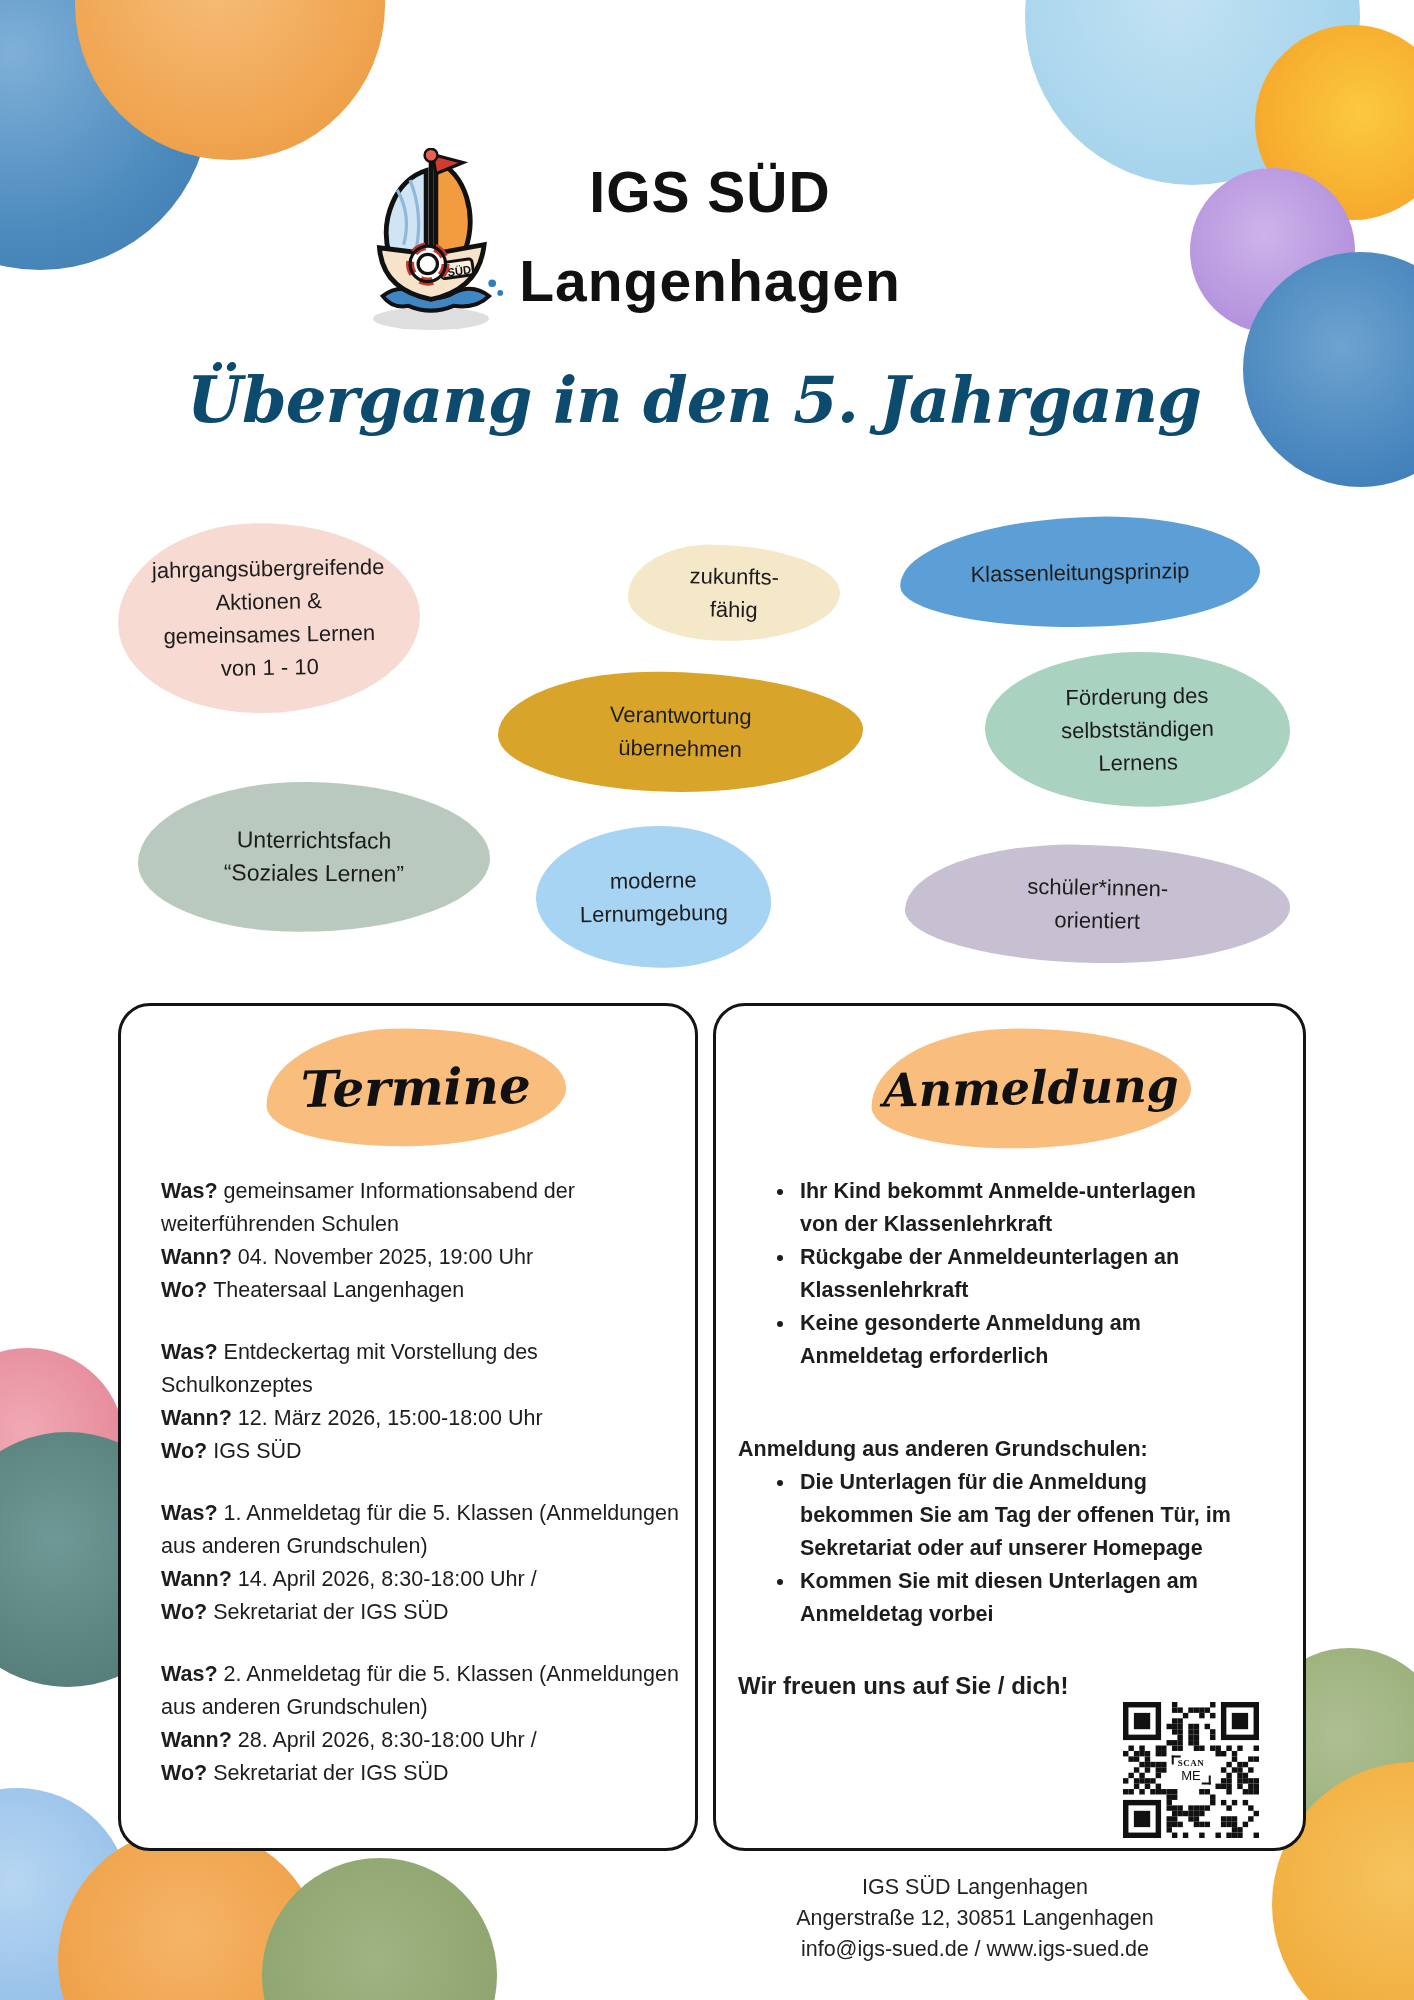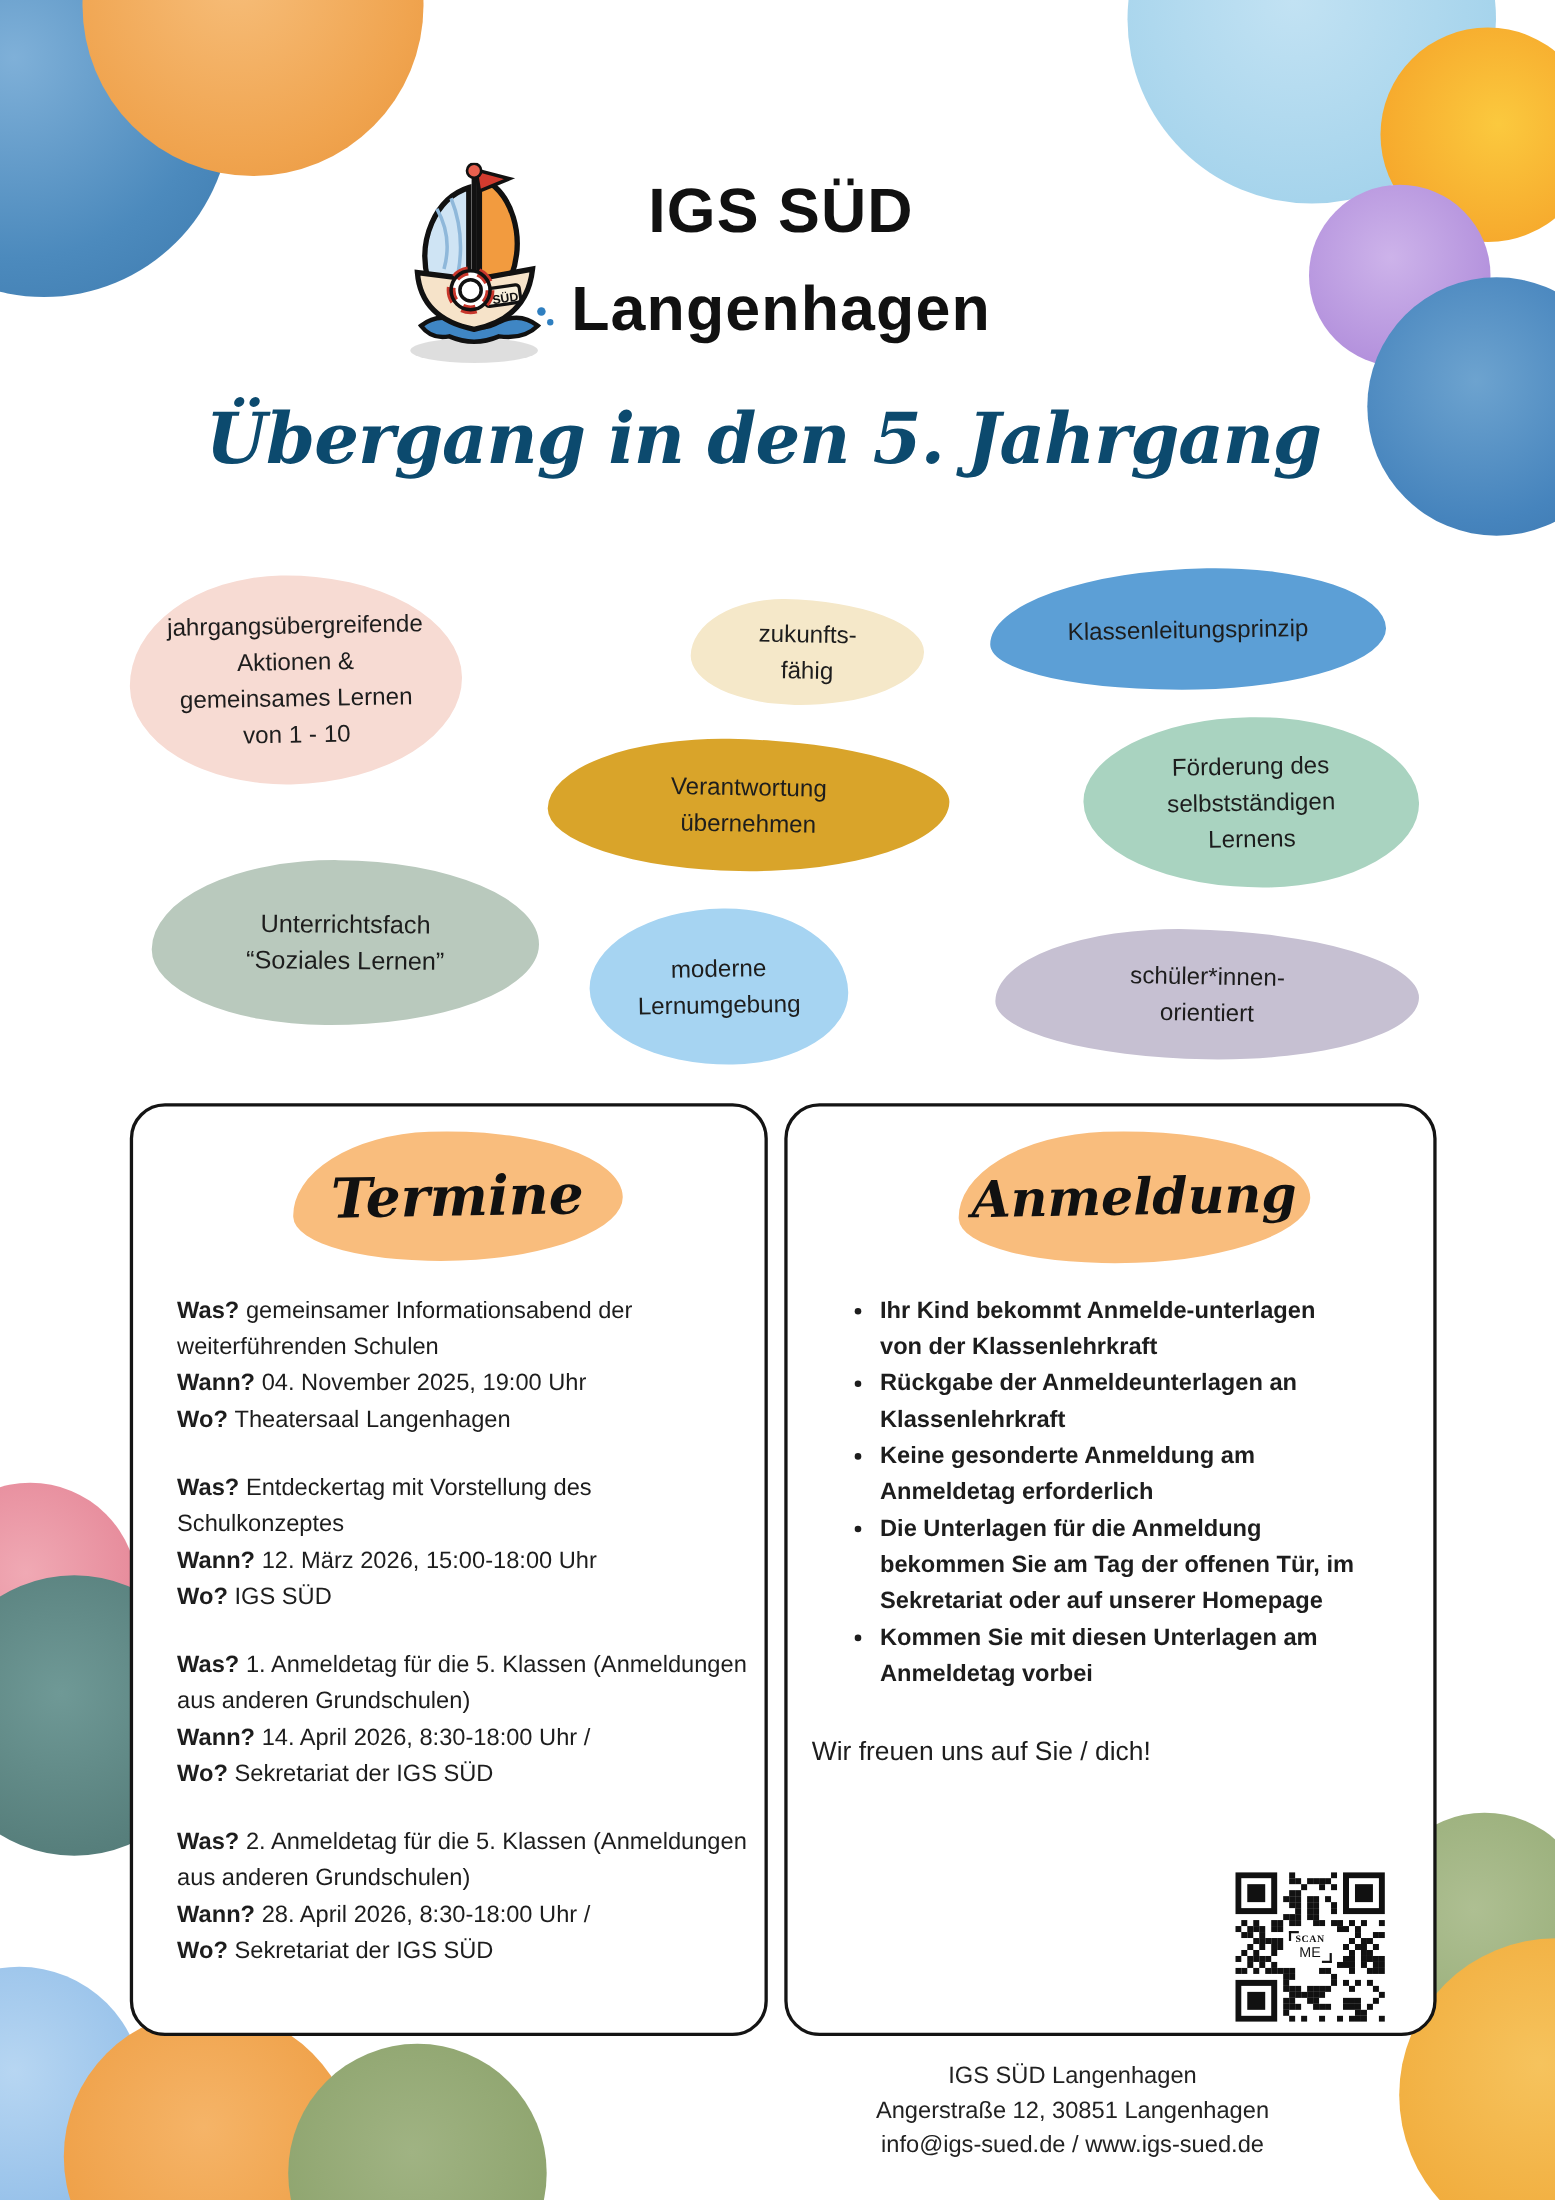--- a/index.html
+++ b/index.html
@@ -59,21 +59,21 @@
   .termine-content{position:absolute;left:40px;right:16px;top:169px;font-size:21.5px;line-height:33px;}
   .event{margin:0 0 29px 0;}
   .lbl{font-weight:700;}
   .val{margin-left:6px;}
 
   .anmeldung-content{position:absolute;left:22px;right:18px;top:169px;font-size:21.5px;line-height:33px;}
   .sec-head{font-weight:700;margin:0;}
   ul.blist{margin:0;padding:0 0 0 58px;list-style:disc;font-weight:bold;}
   ul.blist li{padding-left:4px;margin:0;max-width:438px;}
   .sec2{margin-top:60px;}
-  .closing{font-weight:400;font-size:24px;margin-top:40px;width:380px;line-height:30px;}
+  .closing{font-weight:700;font-size:24px;margin-top:40px;width:380px;line-height:30px;}
 
   .qr{position:absolute;right:44px;bottom:10px;width:136px;height:136px;}
   .qr svg{width:136px;height:136px;display:block;}
   .qr-label{position:absolute;left:50%;top:50%;transform:translate(-50%,-50%);
             background:#fff;padding:3px 6px;text-align:center;line-height:1;color:#111;}
   .qr-label::before{content:"";position:absolute;left:0;top:0;width:7px;height:7px;
             border-left:2px solid #111;border-top:2px solid #111;}
   .qr-label::after{content:"";position:absolute;right:0;bottom:0;width:7px;height:7px;
             border-right:2px solid #111;border-bottom:2px solid #111;}
   .qr-scan{display:block;font-size:9px;font-weight:700;letter-spacing:0.5px;font-family:Liberation Serif, serif;}
@@ -178,20 +178,21 @@
   <div class="info-box" id="anmeldung-box">
     <div class="box-title-blob" id="anmeldung-title-blob">
       <span class="box-title-text">Anmeldung</span>
     </div>
     <div class="anmeldung-content">
       <ul class="blist">
         <li>Ihr Kind bekommt Anmelde-unterlagen von der Klassenlehrkraft</li>
         <li>Rückgabe der Anmeldeunterlagen an Klassenlehrkraft</li>
         <li>Keine gesonderte Anmeldung am Anmeldetag erforderlich</li>
       </ul>
+      <p class="sec-head sec2">Anmeldung aus anderen Grundschulen:</p>
       <ul class="blist">
         <li>Die Unterlagen für die Anmeldung bekommen Sie am Tag der offenen Tür, im Sekretariat oder auf unserer Homepage</li>
         <li>Kommen Sie mit diesen Unterlagen am Anmeldetag vorbei</li>
       </ul>
       <p class="closing">Wir freuen uns auf Sie / dich!</p>
     </div>
     <div class="qr">
       <svg id="qr-svg" viewBox="0 0 150 150" fill="#111">
           <rect x="0" y="0" width="42" height="42"></rect>
           <rect fill="#fff" x="6" y="6" width="30" height="30"></rect>

